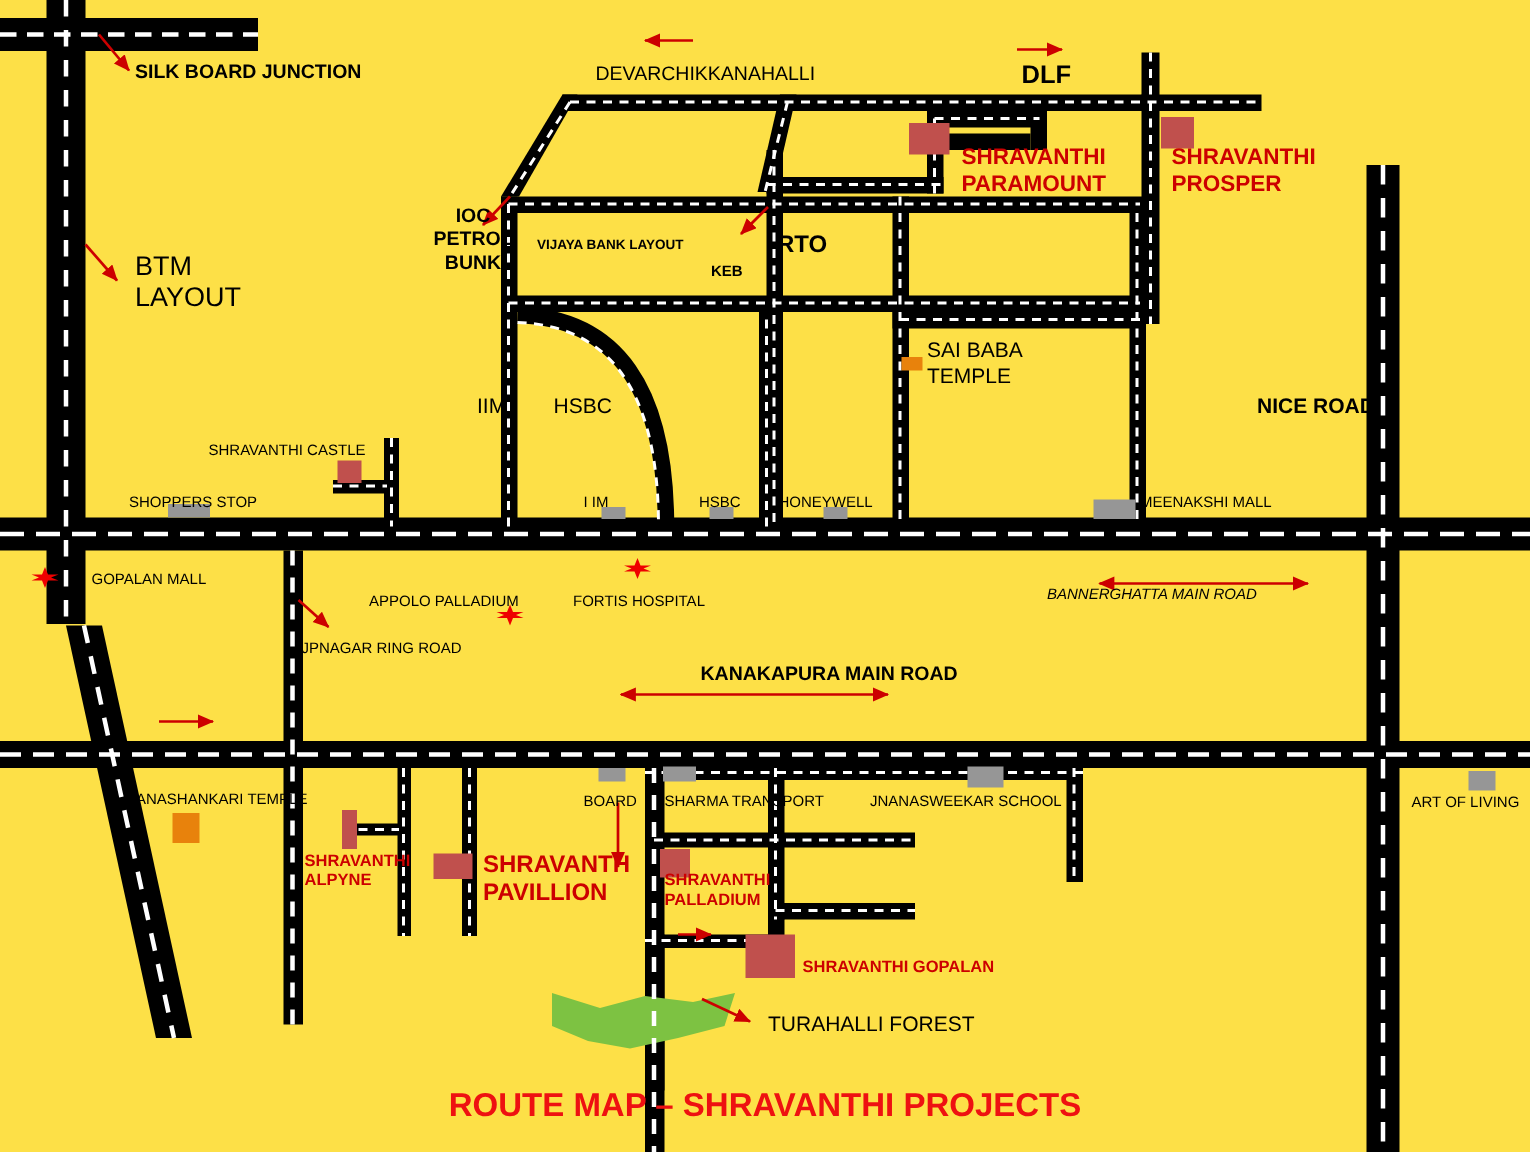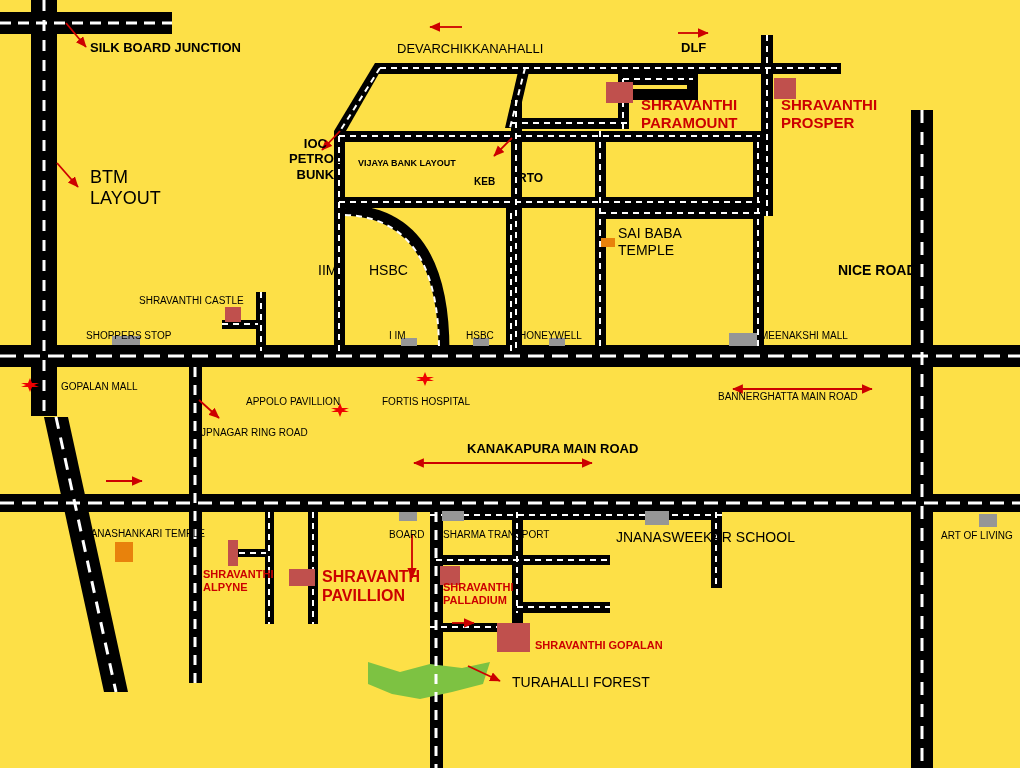--- a/index.html
+++ b/index.html
@@ -221,55 +221,56 @@
   <div class="bldg" style="left:645px;top:511px;width:24px;height:14px;background:#969696;"></div>
   <div class="bldg" style="left:979px;top:514px;width:18px;height:13px;background:#969696;"></div>
 
   <div class="bldg" style="left:601px;top:238px;width:14px;height:9px;background:#e8820c;"></div>
   <div class="bldg" style="left:115px;top:542px;width:18px;height:20px;background:#e8820c;"></div>
 
   <div class="lbl bold" style="left:90px;top:40px;font-size:13px;">SILK BOARD JUNCTION</div>
   <div class="lbl multi" style="left:90px;top:167px;font-size:18px;">BTM
 LAYOUT</div>
   <div class="lbl" style="left:385px;top:41px;font-size:13px;margin-left:12px;">DEVARCHIKKANAHALLI</div>
-  <div class="lbl bold" style="left:681px;top:40px;font-size:13px;">DLF</div>
+  <div class="lbl bold" style="left:681px;top:40px;font-size:17px;">DLF</div>
   <div class="lbl bold multi" style="left:289px;top:136px;font-size:13px;text-align:center;">IOC
 PETROL
 BUNK</div>
   <div class="lbl bold" style="left:358px;top:158px;font-size:9px;">VIJAYA BANK LAYOUT</div>
-  <div class="lbl bold" style="left:474px;top:171px;font-size:12px;padding-left:44px;">RTO</div>
+  <div class="lbl bold" style="left:474px;top:155px;font-size:16px;padding-left:44px;">RTO</div>
   <div class="lbl bold" style="left:474px;top:176px;font-size:10px;">KEB</div>
   <div class="lbl bold red multi" style="left:641px;top:96px;font-size:15px;">SHRAVANTHI
 PARAMOUNT</div>
   <div class="lbl bold red multi" style="left:781px;top:96px;font-size:15px;">SHRAVANTHI
 PROSPER</div>
   <div class="lbl multi" style="left:618px;top:225px;font-size:14px;">SAI BABA
 TEMPLE</div>
   <div class="lbl" style="left:318px;top:262px;font-size:14px;">IIM</div>
   <div class="lbl" style="left:369px;top:262px;font-size:14px;">HSBC</div>
   <div class="lbl bold" style="left:838px;top:262px;font-size:14px;">NICE ROAD</div>
   <div class="lbl" style="left:139px;top:295px;font-size:10px;">SHRAVANTHI CASTLE</div>
   <div class="lbl" style="left:72px;top:330px;font-size:10px;margin-left:14px;">SHOPPERS STOP</div>
   <div class="lbl" style="left:389px;top:330px;font-size:10px;">I IM</div>
   <div class="lbl" style="left:466px;top:330px;font-size:10px;">HSBC</div>
   <div class="lbl" style="left:519px;top:330px;font-size:10px;">HONEYWELL</div>
   <div class="lbl" style="left:760px;top:330px;font-size:10px;">MEENAKSHI MALL</div>
   <div class="lbl" style="left:61px;top:381px;font-size:10px;">GOPALAN MALL</div>
-  <div class="lbl" style="left:246px;top:396px;font-size:10px;">APPOLO PAVILLION</div>
+  <div class="lbl" style="left:246px;top:396px;font-size:10px;">APPOLO PALLADIUM</div>
   <div class="lbl" style="left:382px;top:396px;font-size:10px;">FORTIS HOSPITAL</div>
-  <div class="lbl" style="left:718px;top:391px;font-size:10px;">BANNERGHATTA MAIN ROAD</div>
+  <div class="lbl" style="left:698px;top:391px;font-size:10px;font-style:italic;">BANNERGHATTA MAIN ROAD</div>
   <div class="lbl" style="left:201px;top:427px;font-size:10px;">JPNAGAR RING ROAD</div>
   <div class="lbl bold" style="left:435px;top:441px;font-size:13px;padding-left:32px;">KANAKAPURA MAIN ROAD</div>
   <div class="lbl" style="left:389px;top:529px;font-size:10px;">BOARD</div>
   <div class="lbl" style="left:443px;top:529px;font-size:10px;">SHARMA TRANSPORT</div>
-  <div class="lbl" style="left:580px;top:529px;font-size:14px;margin-left:36px;">JNANASWEEKAR SCHOOL</div>
+  <div class="lbl" style="left:580px;top:529px;font-size:10px;">JNANASWEEKAR SCHOOL</div>
   <div class="lbl" style="left:941px;top:530px;font-size:10px;">ART OF LIVING</div>
   <div class="lbl" style="left:84px;top:528px;font-size:10px;">BANASHANKARI TEMPLE</div>
   <div class="lbl bold red multi" style="left:203px;top:568px;font-size:11px;">SHRAVANTHI
 ALPYNE</div>
   <div class="lbl bold red multi" style="left:322px;top:568px;font-size:16px;">SHRAVANTH
 PAVILLION</div>
   <div class="lbl bold red multi" style="left:443px;top:581px;font-size:11px;">SHRAVANTHI
 PALLADIUM</div>
   <div class="lbl bold red" style="left:535px;top:639px;font-size:11px;">SHRAVANTHI GOPALAN</div>
   <div class="lbl" style="left:512px;top:674px;font-size:14px;">TURAHALLI FOREST</div>
 
+  <div id="title">ROUTE MAP – SHRAVANTHI PROJECTS</div>
 </div>
 
 </body></html>

